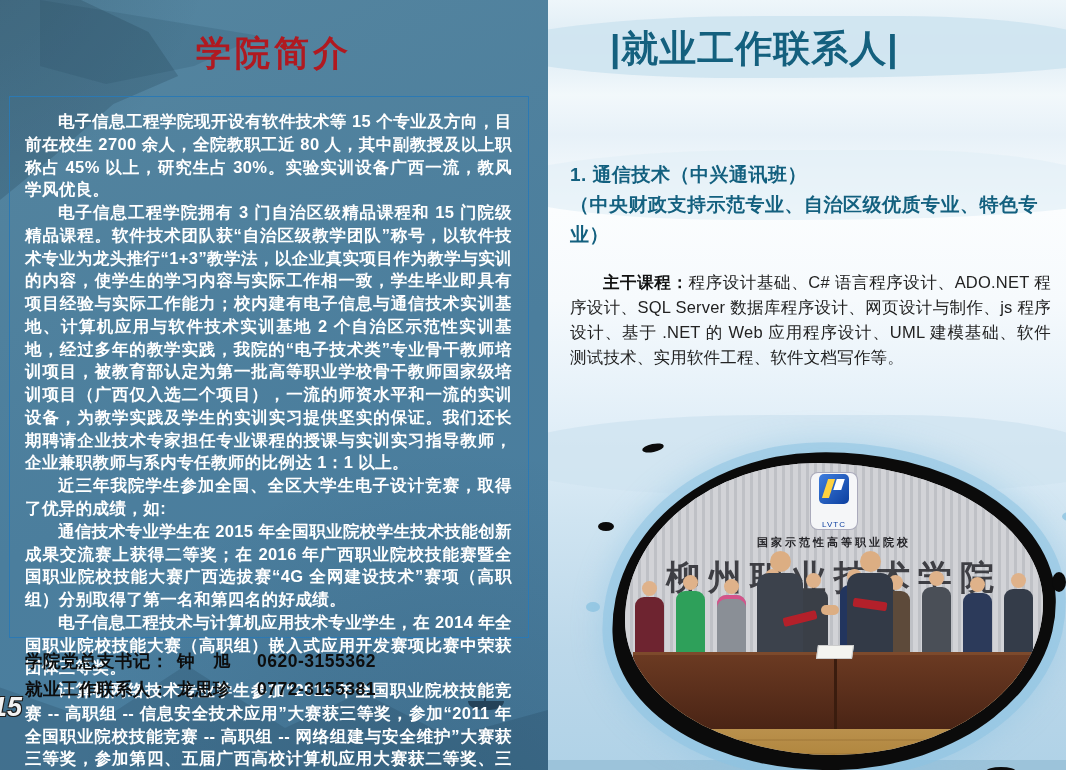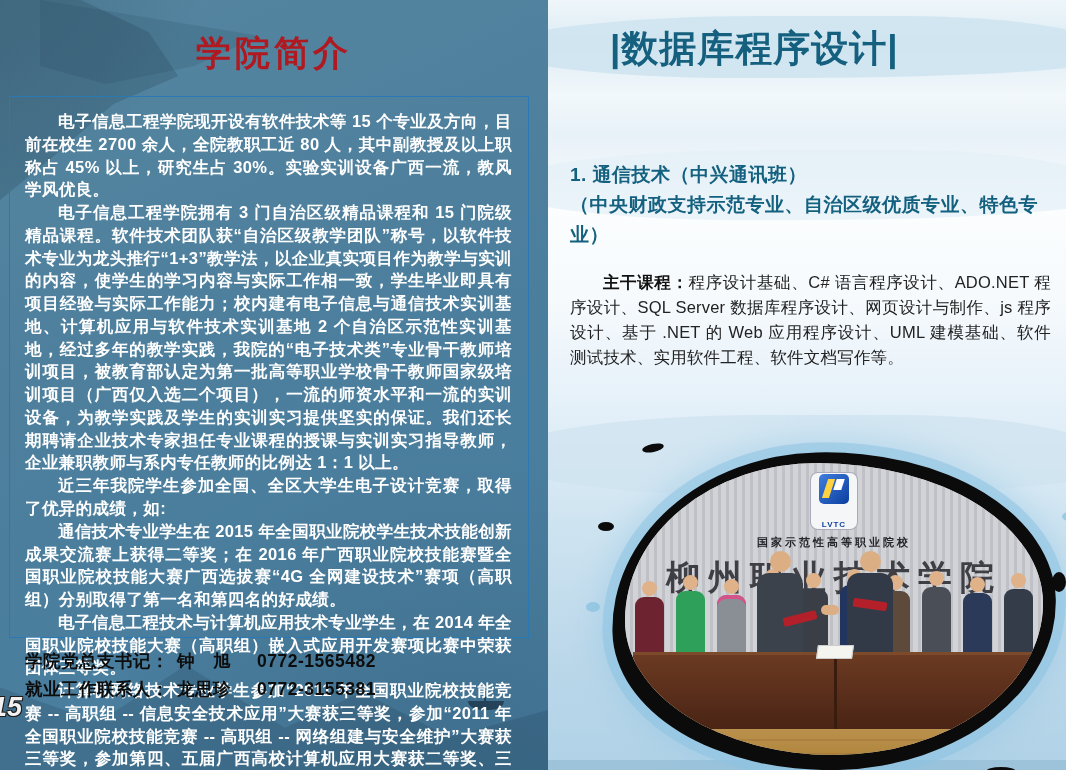--- a/index.html
+++ b/index.html
@@ -95,21 +95,21 @@
       linear-gradient(180deg,#cfa76b,#b1873f);}
   .logo{position:absolute;top:10px;left:50%;transform:translateX(-50%);width:46px;height:56px;
     background:#f5f6f8;border-radius:7px;display:flex;flex-direction:column;
     align-items:center;justify-content:center;z-index:2;box-shadow:0 0 0 1px #aab;}
   .logo-glyph{width:30px;height:30px;border-radius:5px;position:relative;
     background:linear-gradient(135deg,#3f7ede,#0c3f9f);}
   .logo-glyph::before{content:"";position:absolute;left:6px;top:5px;width:7px;height:19px;
     background:#ffd23f;transform:skewX(-18deg);}
   .logo-glyph::after{content:"";position:absolute;left:16px;top:5px;width:8px;height:11px;
     background:#fff;transform:skewX(-18deg);}
-  .logo-text{margin-top:16px;font-size:8px;font-weight:bold;color:#0c3f9f;letter-spacing:1px;}
+  .logo-text{margin-top:16px;font-size:8px;font-weight:normal;color:#0c3f9f;letter-spacing:1px;}
   .banner{position:absolute;top:72px;left:0;width:100%;text-align:center;z-index:2;
     font-size:11px;font-weight:bold;color:#26262a;letter-spacing:3px;}
   .callig{position:absolute;top:92px;left:0;width:100%;text-align:center;z-index:2;
     font-size:34px;font-weight:bold;color:rgba(38,38,44,.85);letter-spacing:8px;
     font-family:"Liberation Serif",serif;}
   .people{position:absolute;left:0;right:0;bottom:86px;height:120px;display:flex;
     justify-content:space-between;align-items:flex-end;padding:0 10px;z-index:3;}
   .person{display:flex;flex-direction:column;align-items:center;}
   .person .head{width:15px;height:15px;border-radius:50%;background:#dfb28a;margin-bottom:1px;}
   .person .torso{width:29px;border-radius:9px 9px 0 0;}
@@ -159,39 +159,39 @@
       <p>电子信息工程学院现开设有软件技术等 15 个专业及方向，目前在校生 2700 余人，全院教职工近 80 人，其中副教授及以上职称占 45% 以上，研究生占 30%。实验实训设备广西一流，教风学风优良。</p>
       <p>电子信息工程学院拥有 3 门自治区级精品课程和 15 门院级精品课程。软件技术团队获“自治区级教学团队”称号，以软件技术专业为龙头推行“1+3”教学法，以企业真实项目作为教学与实训的内容，使学生的学习内容与实际工作相一致，学生毕业即具有项目经验与实际工作能力；校内建有电子信息与通信技术实训基地、计算机应用与软件技术实训基地 2 个自治区示范性实训基地，经过多年的教学实践，我院的“电子技术类”专业骨干教师培训项目，被教育部认定为第一批高等职业学校骨干教师国家级培训项目（广西仅入选二个项目），一流的师资水平和一流的实训设备，为教学实践及学生的实训实习提供坚实的保证。我们还长期聘请企业技术专家担任专业课程的授课与实训实习指导教师，企业兼职教师与系内专任教师的比例达 1：1 以上。</p>
       <p>近三年我院学生参加全国、全区大学生电子设计竞赛，取得了优异的成绩，如:</p>
       <p>通信技术专业学生在 2015 年全国职业院校学生技术技能创新成果交流赛上获得二等奖；在 2016 年广西职业院校技能赛暨全国职业院校技能大赛广西选拔赛“4G 全网建设技术”赛项（高职组）分别取得了第一名和第四名的好成绩。</p>
       <p>电子信息工程技术与计算机应用技术专业学生，在 2014 年全国职业院校技能大赛（高职组）嵌入式应用开发赛项比赛中荣获团体三等奖。</p>
       <p>计算机网络技术专业学生参加“2011 年全国职业院校技能竞赛 -- 高职组 -- 信息安全技术应用”大赛获三等奖，参加“2011 年全国职业院校技能竞赛 -- 高职组 -- 网络组建与安全维护”大赛获三等奖，参加第四、五届广西高校计算机应用大赛获二等奖、三等奖和优秀奖。</p>
     </div>
 
     <div class="contacts">
       <div class="contact-line">
-        <span>学院党总支书记：</span><span class="c-name">钟　旭</span><span class="c-phone">0772-1565482</span>
+        <span>学院党总支书记：</span><span class="c-name">钟　旭</span><span class="c-phone">0620-3155362</span>
       </div>
       <div class="contact-line">
         <span>就业工作联系人：</span><span class="c-name">龙思珍</span><span class="c-phone">0772-3155381</span>
       </div>
     </div>
 
     <div class="page-num">15</div>
   </section>
 
   <div class="spine-arrow"></div>
 
   <section class="right-page">
     <div class="wave wave1"></div>
     <div class="wave wave2"></div>
     <div class="wave wave3"></div>
     <div class="bottom-strip"></div>
 
-    <h2 class="rp-header">|数据库程序设计|</h2>
+    <h2 class="rp-header">|就业工作联系人|</h2>
 
     <div class="majors">
       <div class="major">
         <h4>1. 通信技术（中兴通讯班）</h4>
         <h4>（中央财政支持示范专业、自治区级优质专业、特色专业）</h4>
       </div>
       <div class="major m2">
         <p><b>主干课程：</b><span>程序设计基础、C# 语言程序设计、ADO.NET 程序设计、SQL Server 数据库程序设计、网页设计与制作、js 程序设计、基于 .NET 的 Web 应用程序设计、UML 建模基础、软件测试技术、实用软件工程、软件文档写作等。</span></p>
       </div>
     </div>

